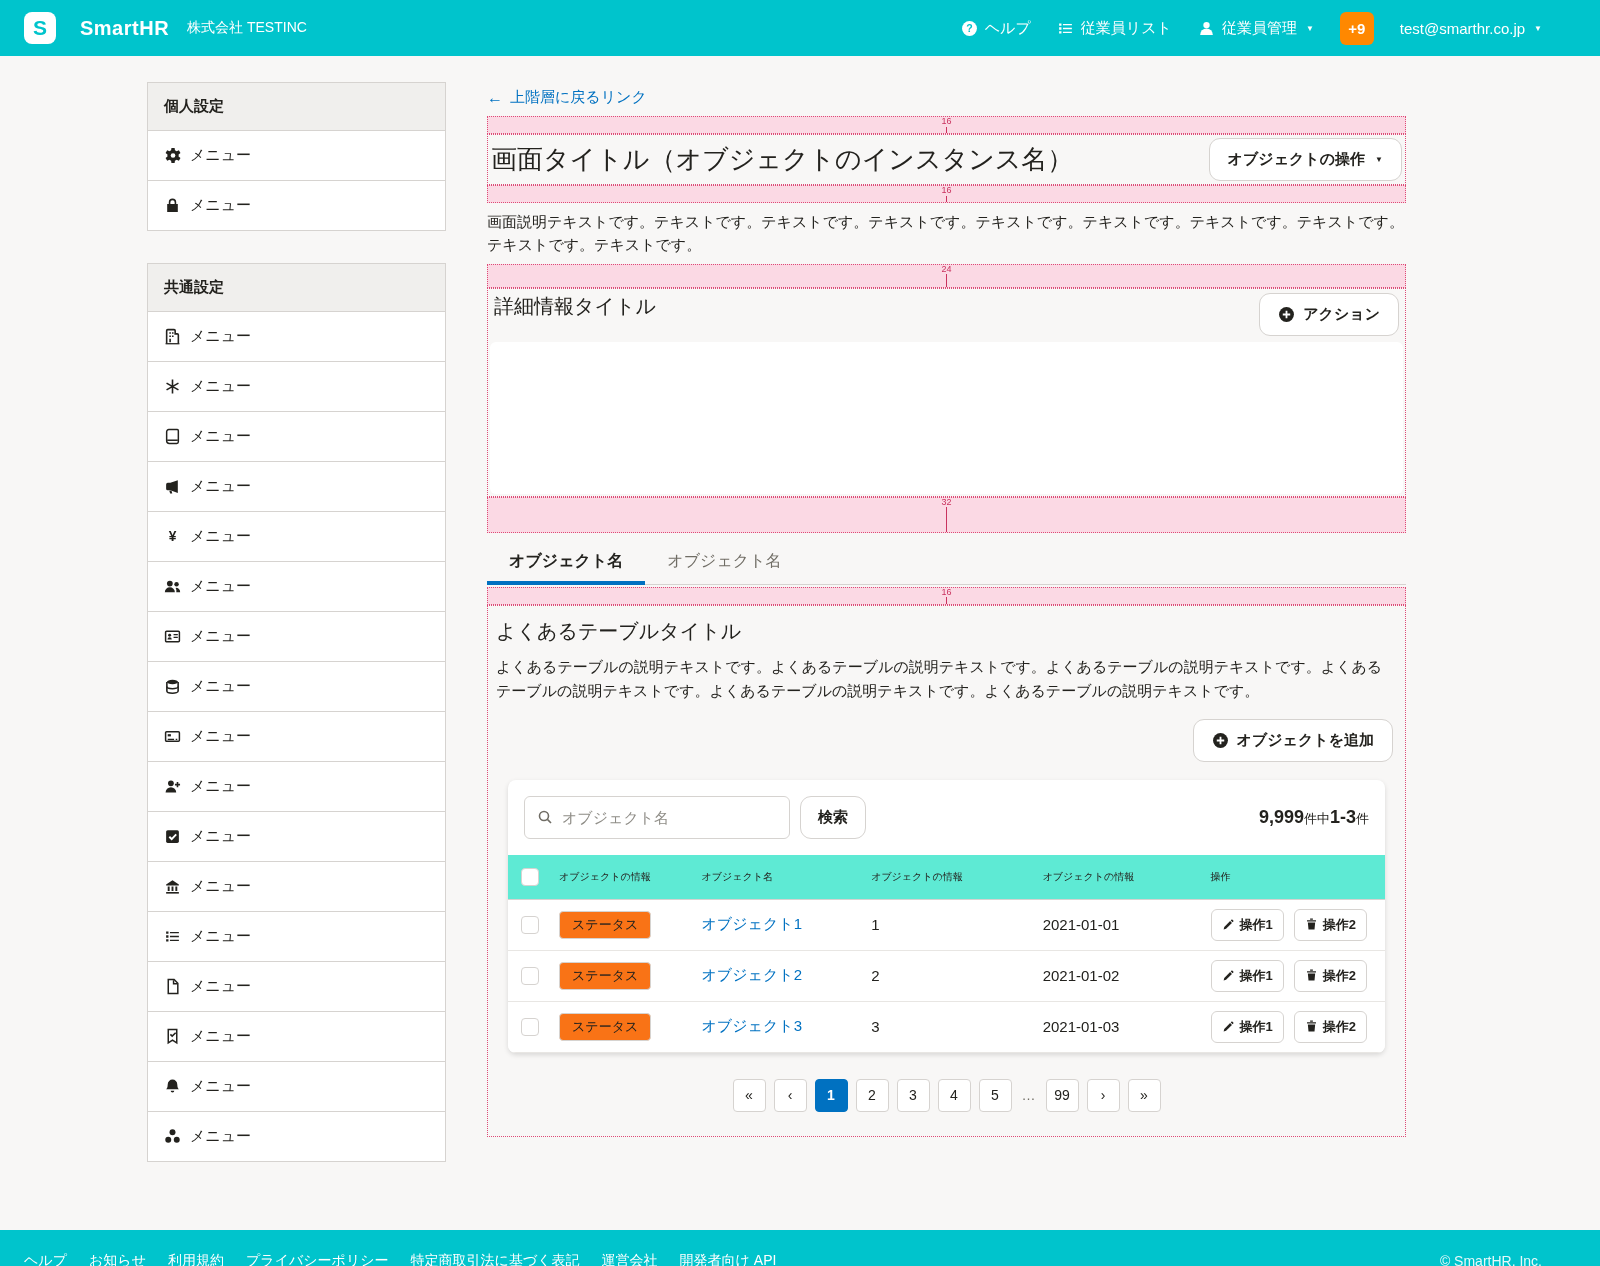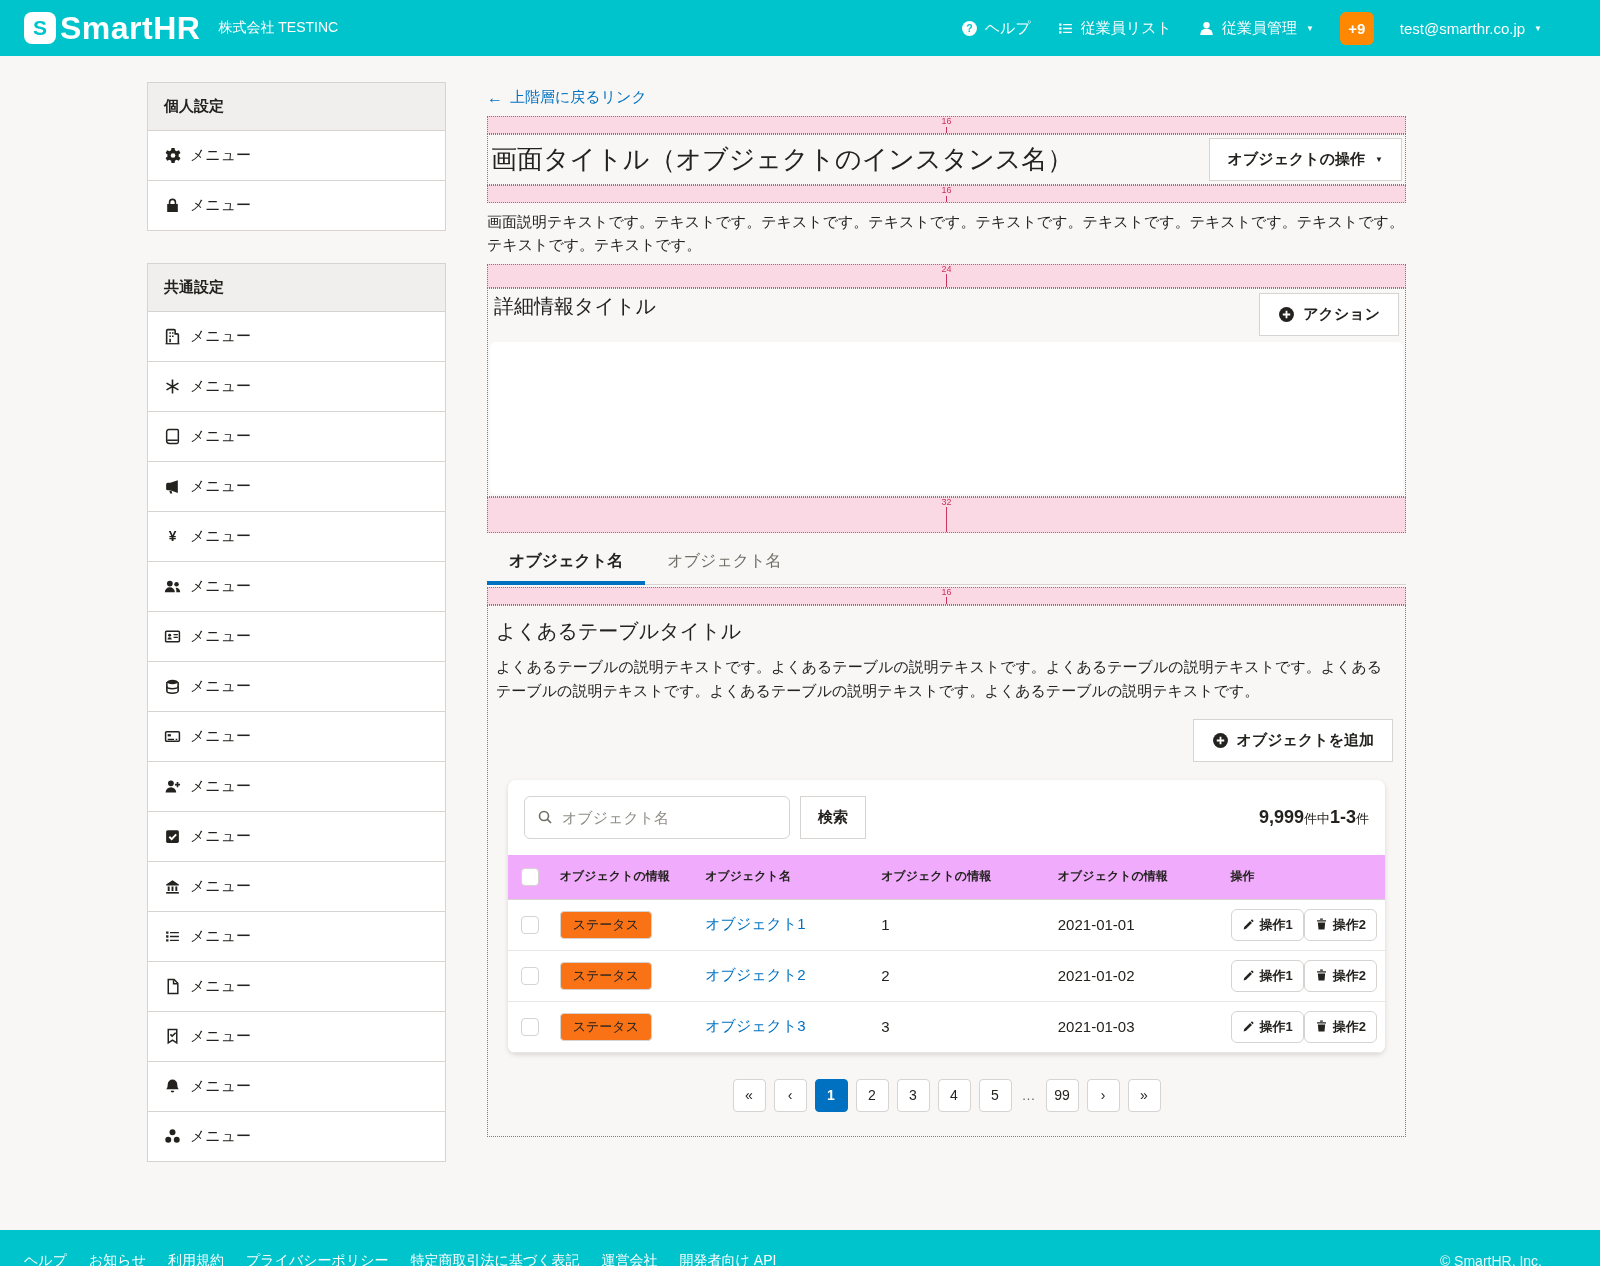--- a/index.html
+++ b/index.html
@@ -6,21 +6,21 @@
   html{background:#fff}
   body{width:1600px;min-height:1266px;font-family:"Liberation Sans","DejaVu Sans",sans-serif;background:#f8f7f6;color:#23221e;display:flex;flex-direction:column}
   .icon{display:inline-flex;align-items:center;justify-content:center}
   .icon svg{width:16px;height:16px;fill:currentColor;display:block}
   button{font-family:inherit}
 
   
   .app-header{height:56px;background:#00c4cc;display:flex;align-items:center;padding:0 58px 0 24px;color:#fff;flex-shrink:0}
   .logo{display:flex;align-items:center;cursor:pointer}
   .logo-mark{width:32px;height:32px;background:#fff;border-radius:8px;display:flex;align-items:center;justify-content:center;color:#00c4cc;font-weight:bold;font-size:21px}
-  .brand{font-size:32px;font-weight:bold;margin-left:4px;letter-spacing:.5px}
+  .brand{font-size:20px;font-weight:bold;margin-left:24px;letter-spacing:.5px}
   .company{font-size:14px;margin-left:18px}
   .header-right{margin-left:auto;display:flex;align-items:center;gap:26px}
   .header-item{display:flex;align-items:center;gap:7px;font-size:15px;cursor:pointer;white-space:nowrap}
   .header-item .icon svg{width:17px;height:17px}
   .caret{font-size:8px;margin-left:2px}
   .badge{min-width:34px;height:33px;background:#ff8800;border-radius:6px;color:#fff;font-weight:bold;font-size:15px;display:flex;align-items:center;justify-content:center;padding:0 7px;cursor:pointer}
 
   
   .page{flex:1;display:flex;align-items:flex-start;padding:26px 0 36px 147px}
   .sidebar{width:299px;flex-shrink:0}
@@ -36,21 +36,21 @@
 
   
   .spacer{border:1px dotted #dd4b77;background:#fbd9e4;display:flex;flex-direction:column;align-items:center;overflow:hidden}
   .spacer .num{font-size:9px;line-height:1.1;color:#c9335f}
   .spacer .tick{width:1px;flex:1;background:#c9335f;min-height:4px}
   .h16{height:18px}.h24{height:24px}.h32{height:36px}
 
   
   .title-block{border:1px dotted #dd4b77;padding:3px;display:flex;align-items:center;justify-content:space-between}
   .page-title{font-size:26px;font-weight:400}
-  .btn{background:#fff;border:1px solid #d6d3d0;border-radius:0;font-weight:bold;font-size:15px;color:#23221e;display:inline-flex;align-items:center;gap:8px;cursor:pointer}
+  .btn{background:#fff;border:1px solid #d6d3d0;border-radius:11px;font-weight:bold;font-size:15px;color:#23221e;display:inline-flex;align-items:center;gap:8px;cursor:pointer}
   .btn-lg{padding:11px 18px}
   .btn .icon svg{width:17px;height:17px}
 
   .description{font-size:15px;line-height:1.55;margin:7px 0}
 
   
   .detail-panel{border:1px dotted #dd4b77;padding:2px}
   .panel-head{display:flex;justify-content:space-between;padding:2px 4px 6px 4px}
   .panel-title{font-size:20px;font-weight:400}
   .panel-body{background:#fff;height:152px;border-radius:6px}
@@ -69,28 +69,28 @@
   .card{background:#fff;border-radius:8px;box-shadow:0 2px 5px rgba(0,0,0,.13);margin:0 16px;overflow:hidden}
   .card-top{display:flex;align-items:center;padding:16px;gap:10px}
   .search-input{width:266px;height:43px;border:1px solid #d6d3d0;border-radius:6px;display:flex;align-items:center;padding:0 12px;gap:9px;background:#fff;color:#706d65}
   .search-input input{border:none;outline:none;font-size:15px;width:100%;font-family:inherit;color:#23221e}
   .search-input input::placeholder{color:#8f8d87}
   .btn-search{padding:11px 17px}
   .count{margin-left:auto;display:flex;align-items:baseline;}
   .count .big{font-size:18px;font-weight:bold}
   .count .small{font-size:13px}
   table{width:100%;border-collapse:collapse;font-size:15px}
-  thead th{background:#f0abfc;text-align:left;font-size:12px;font-weight:bold;padding:13px 8px;border-bottom:1px solid #d6d3d0;white-space:nowrap}
+  thead th{background:#5eead4;text-align:left;font-size:10px;font-weight:normal;padding:13px 8px;border-bottom:1px solid #d6d3d0;white-space:nowrap}
   tbody td{padding:9px 8px;border-bottom:1px solid #e8e6e3;background:#fff;vertical-align:middle}
   .col-check{width:44px;text-align:center}
   .checkbox{width:18px;height:18px;border:1px solid #d6d3d0;border-radius:4px;background:#fff;display:inline-block;cursor:pointer;vertical-align:middle}
   .tag{display:inline-block;border:1px solid #d6d3d0;border-radius:4px;padding:4px 12px;font-size:13px;background:#f97316}
   .cell-link{color:#0071c1;text-decoration:none;cursor:pointer}
   .col-actions{white-space:nowrap}
-  .btn-sm{padding:6px 10px;font-size:13px;border-radius:6px;gap:5px;margin-right:0}
+  .btn-sm{padding:6px 10px;font-size:13px;border-radius:6px;gap:5px;margin-right:10px}
   .btn-sm .icon svg{width:13px;height:13px}
 
   
   .pagination{display:flex;justify-content:center;align-items:center;gap:8px;margin-top:26px}
   .page-btn{min-width:33px;height:33px;border:1px solid #d6d3d0;border-radius:4px;background:#fff;display:flex;align-items:center;justify-content:center;font-size:14px;cursor:pointer;color:#23221e;padding:0 6px}
   .page-btn.active{background:#0071c1;border-color:#0071c1;color:#fff;font-weight:bold}
   .page-ellipsis{color:#706d65;margin:0 2px;font-size:14px}
 
   
   .app-footer{height:62px;background:#00c4cc;display:flex;align-items:center;padding:0 58px 0 24px;color:#fff;flex-shrink:0}

